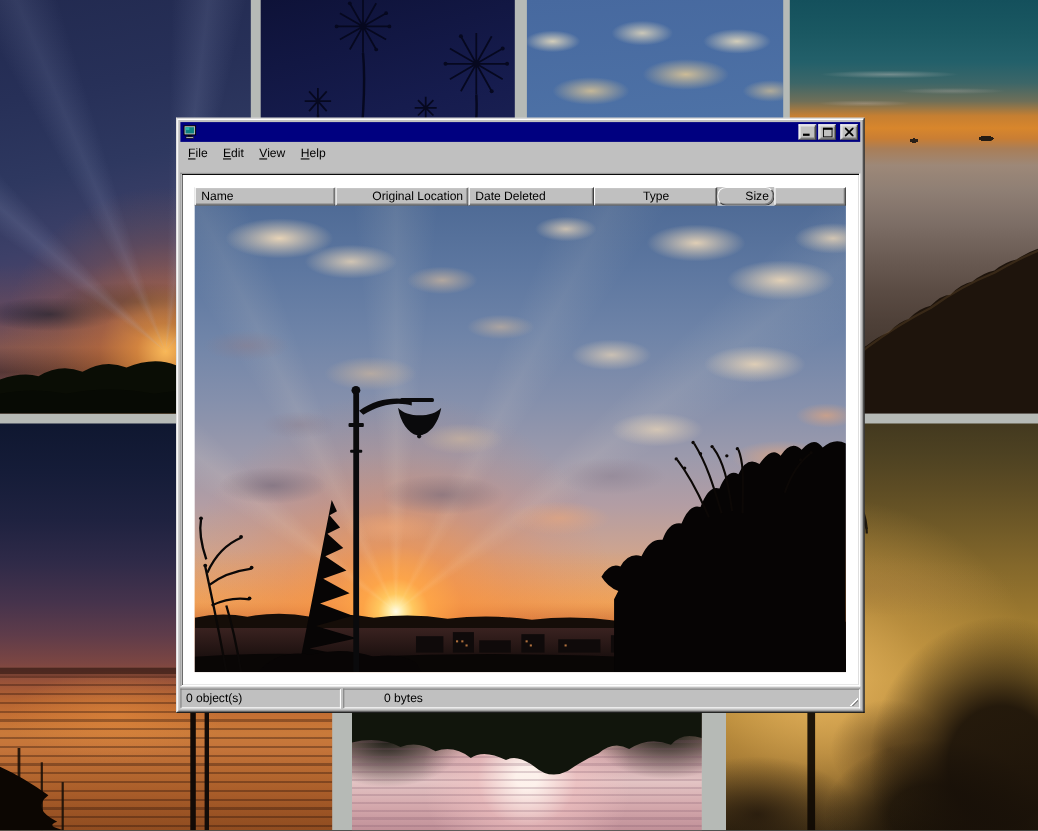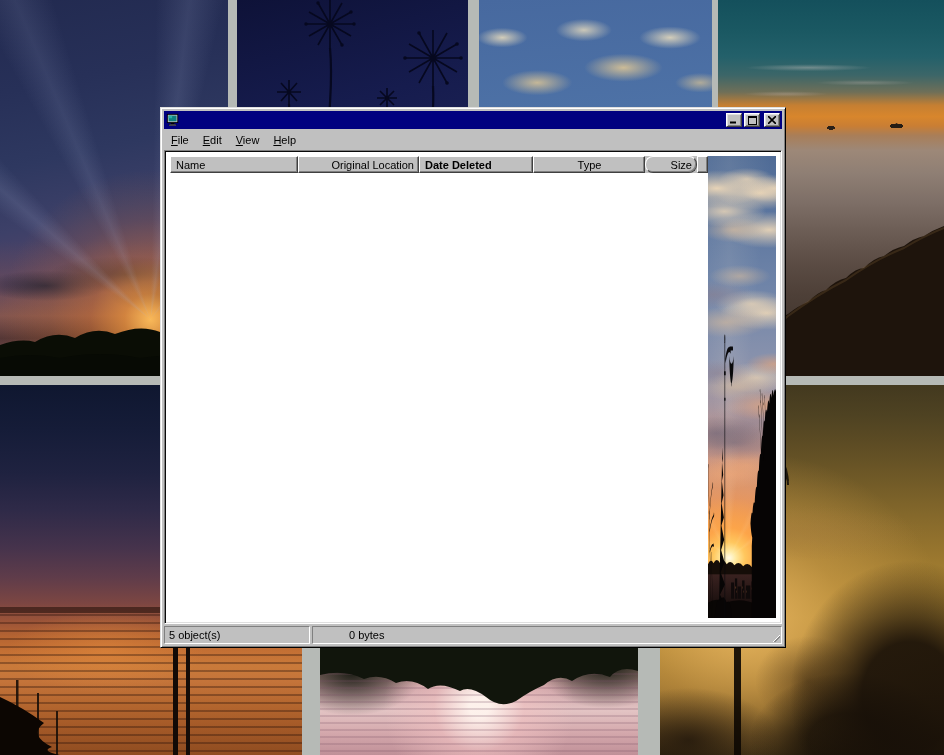--- a/index.html
+++ b/index.html
@@ -81,23 +81,23 @@
   .titlebar{height:18px;flex:0 0 18px;background:#000080;display:flex;align-items:center;
     padding:0 2px;gap:2px;}
   .title-text{flex:1;color:#fff;font-size:11px;font-weight:bold;}
   .tbtn{width:16px;height:14px;background:#c0c0c0;border:1px solid;border-color:#fff #404040 #404040 #fff;
     box-shadow:inset 1px 1px 0 #dfdfdf, inset -1px -1px 0 #808080;
     display:flex;align-items:center;justify-content:center;box-sizing:border-box;padding:0;}
   .tbtn.close{margin-left:2px;}
   .menubar{height:19px;flex:0 0 19px;display:flex;align-items:center;font-size:11px;color:#000;padding-top:1px;}
   .menu-item{padding:2px 7px;}
   .mu{text-decoration:underline;}
-  .listview{flex:1;margin-top:1px;border:1px solid;border-color:#808080 #fff #fff #808080;
+  .listview{flex:1;margin-top:8px;border:1px solid;border-color:#808080 #fff #fff #808080;
     box-shadow:inset 1px 1px 0 #0a0a0a, inset -1px -1px 0 #dfdfdf;
-    background:#fff;display:flex;flex-direction:row;overflow:hidden;padding:5px;}
+    background:#fff;display:flex;flex-direction:column;overflow:hidden;padding:12px;}
   .colheaders{height:17px;flex:0 0 17px;display:flex;background:#c0c0c0;}
   .colh{box-sizing:border-box;height:17px;background:#c0c0c0;font-size:11px;color:#000;
     padding:2px 4px 0 5px;border-top:1px solid #fff;border-left:1px solid #fff;
     border-right:1px solid #404040;border-bottom:1px solid #404040;
     box-shadow:inset -1px -1px 0 #808080;white-space:nowrap;overflow:hidden;}
   .colh.num{text-align:right;}
   .photo{position:relative;flex:1;overflow:hidden;
     background:
       radial-gradient(70px 26px at 13% 7%, rgba(238,216,184,.95), rgba(238,216,184,0) 70%),
       radial-gradient(60px 22px at 24% 12%, rgba(238,216,184,.8), rgba(238,216,184,0) 70%),
@@ -250,21 +250,21 @@
       <span class="menu-item"><span class="mu">F</span><span>ile</span></span>
       <span class="menu-item"><span class="mu">E</span><span>dit</span></span>
       <span class="menu-item"><span class="mu">V</span><span>iew</span></span>
       <span class="menu-item"><span class="mu">H</span><span>elp</span></span>
     </div>
 
     <div class="listview">
       <div class="colheaders">
         <div class="colh" style="width:128px;">Name</div>
         <div class="colh" style="width:121px;text-align:right;">Original Location</div>
-        <div class="colh" style="width:114px;font-weight:bold;">Date Deleted</div>
+        <div class="colh" style="width:114px;">Date Deleted</div>
         <div class="colh" style="width:112px;text-align:center;">Type</div>
         <div class="colh num" style="width:52px;border-radius:8px;">Size</div>
         <div class="colh" style="flex:1;"></div>
       </div>
 
       <div class="photo">
         <svg viewBox="0 0 618 455" preserveAspectRatio="none">
           <defs>
             <linearGradient id="duskgrad" x1="0" y1="0" x2="0" y2="1">
               <stop offset="0" stop-color="#3a2220"></stop>
@@ -347,21 +347,21 @@
               <circle cx="505" cy="244" r="1.6"></circle>
               <circle cx="465" cy="256" r="1.6"></circle>
               <circle cx="585" cy="241" r="1.6"></circle>
               <circle cx="575" cy="248" r="1.6"></circle>
           </g>
         </svg>
       </div>
     </div>
 
     <div class="statusbar">
-      <div class="spanel p1">5 object(s)</div>
+      <div class="spanel p1">0 object(s)</div>
       <div class="spanel p2">
         <span>0 bytes</span>
         <div class="grip"></div>
       </div>
     </div>
   </div>
 
 </div>
 
 </body></html>

